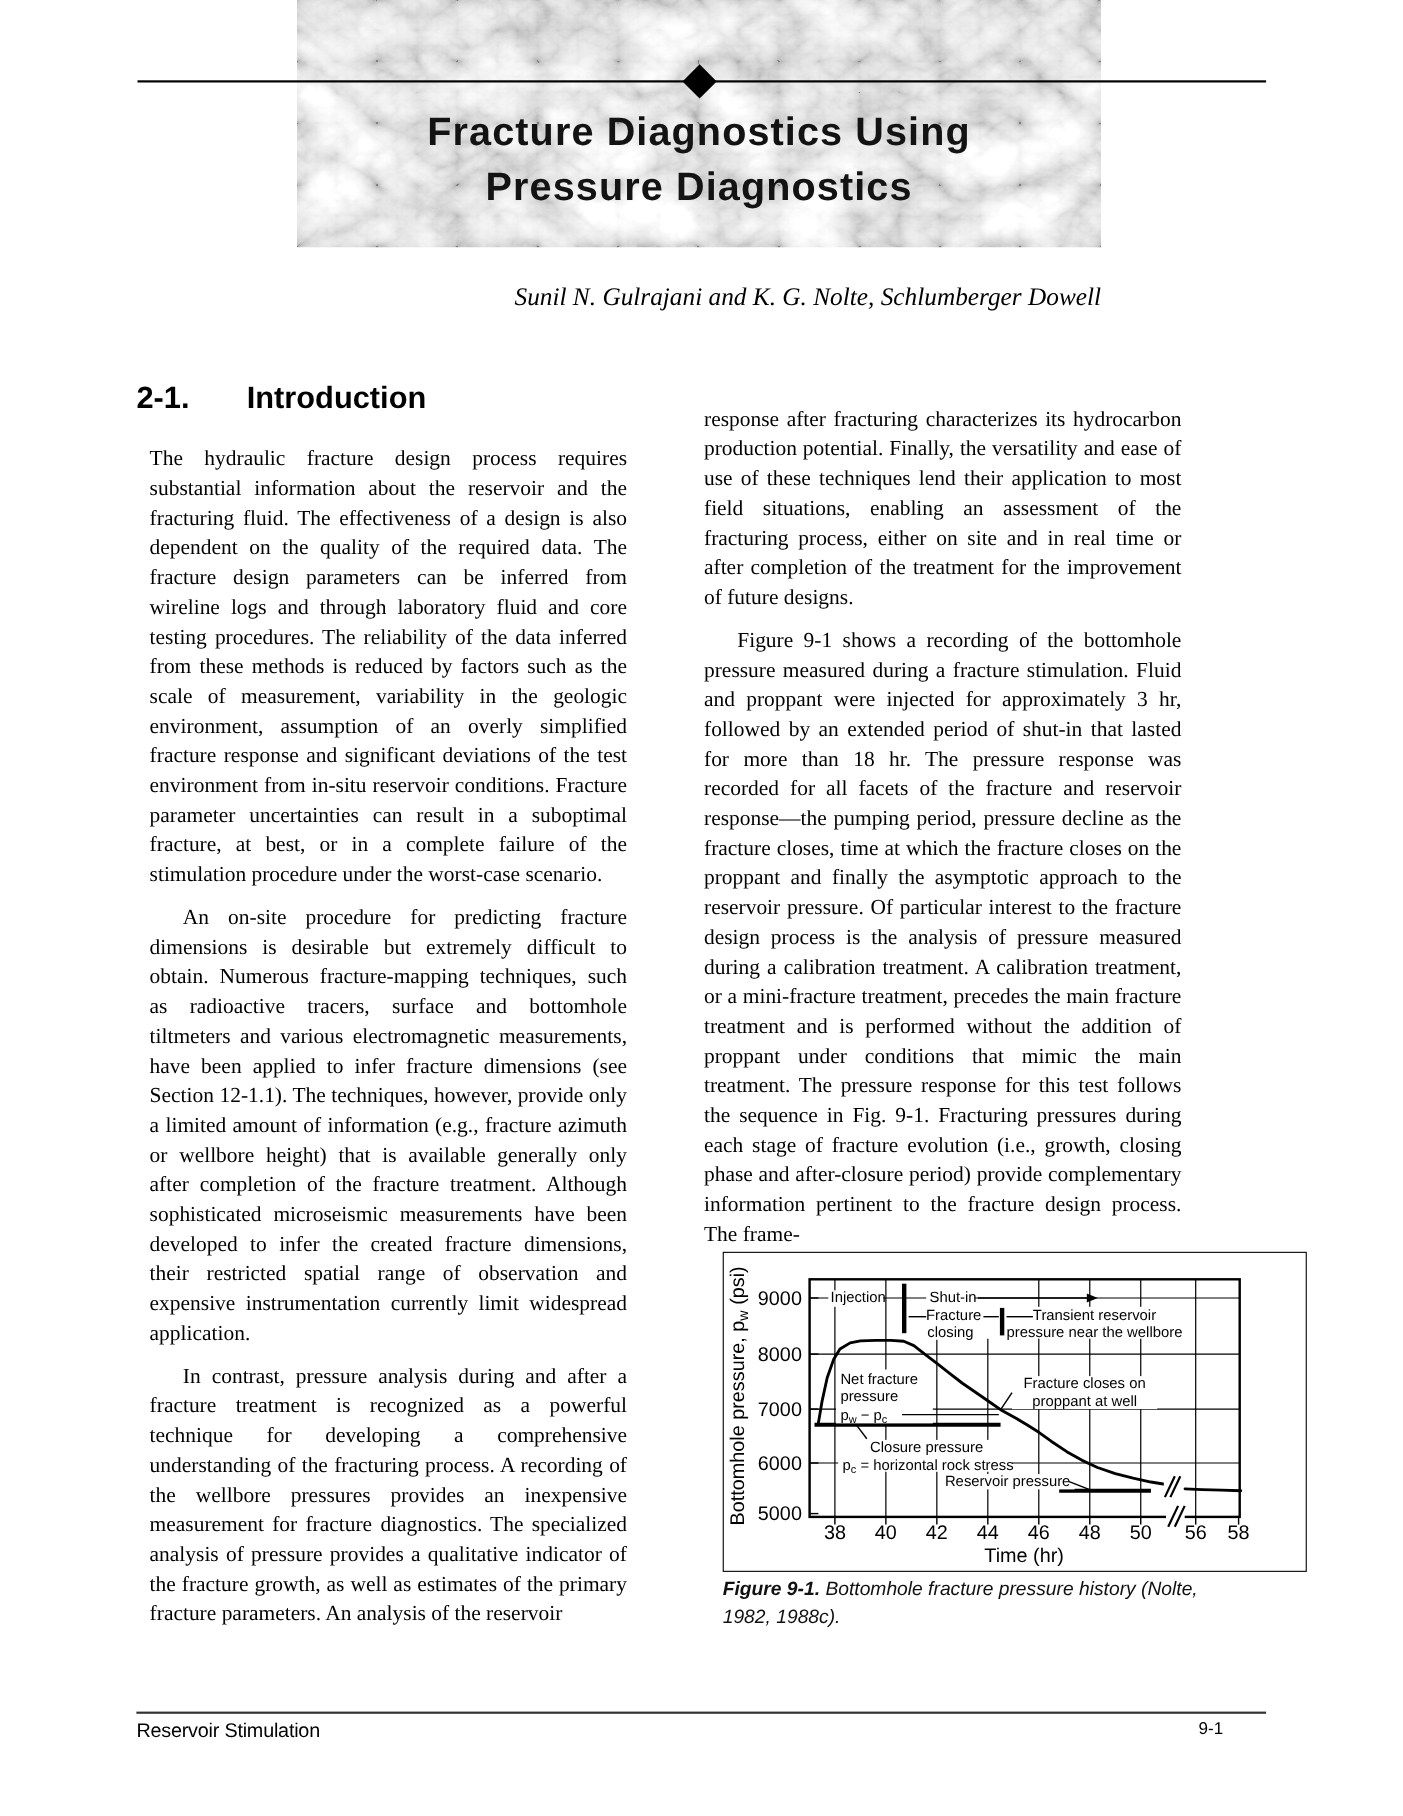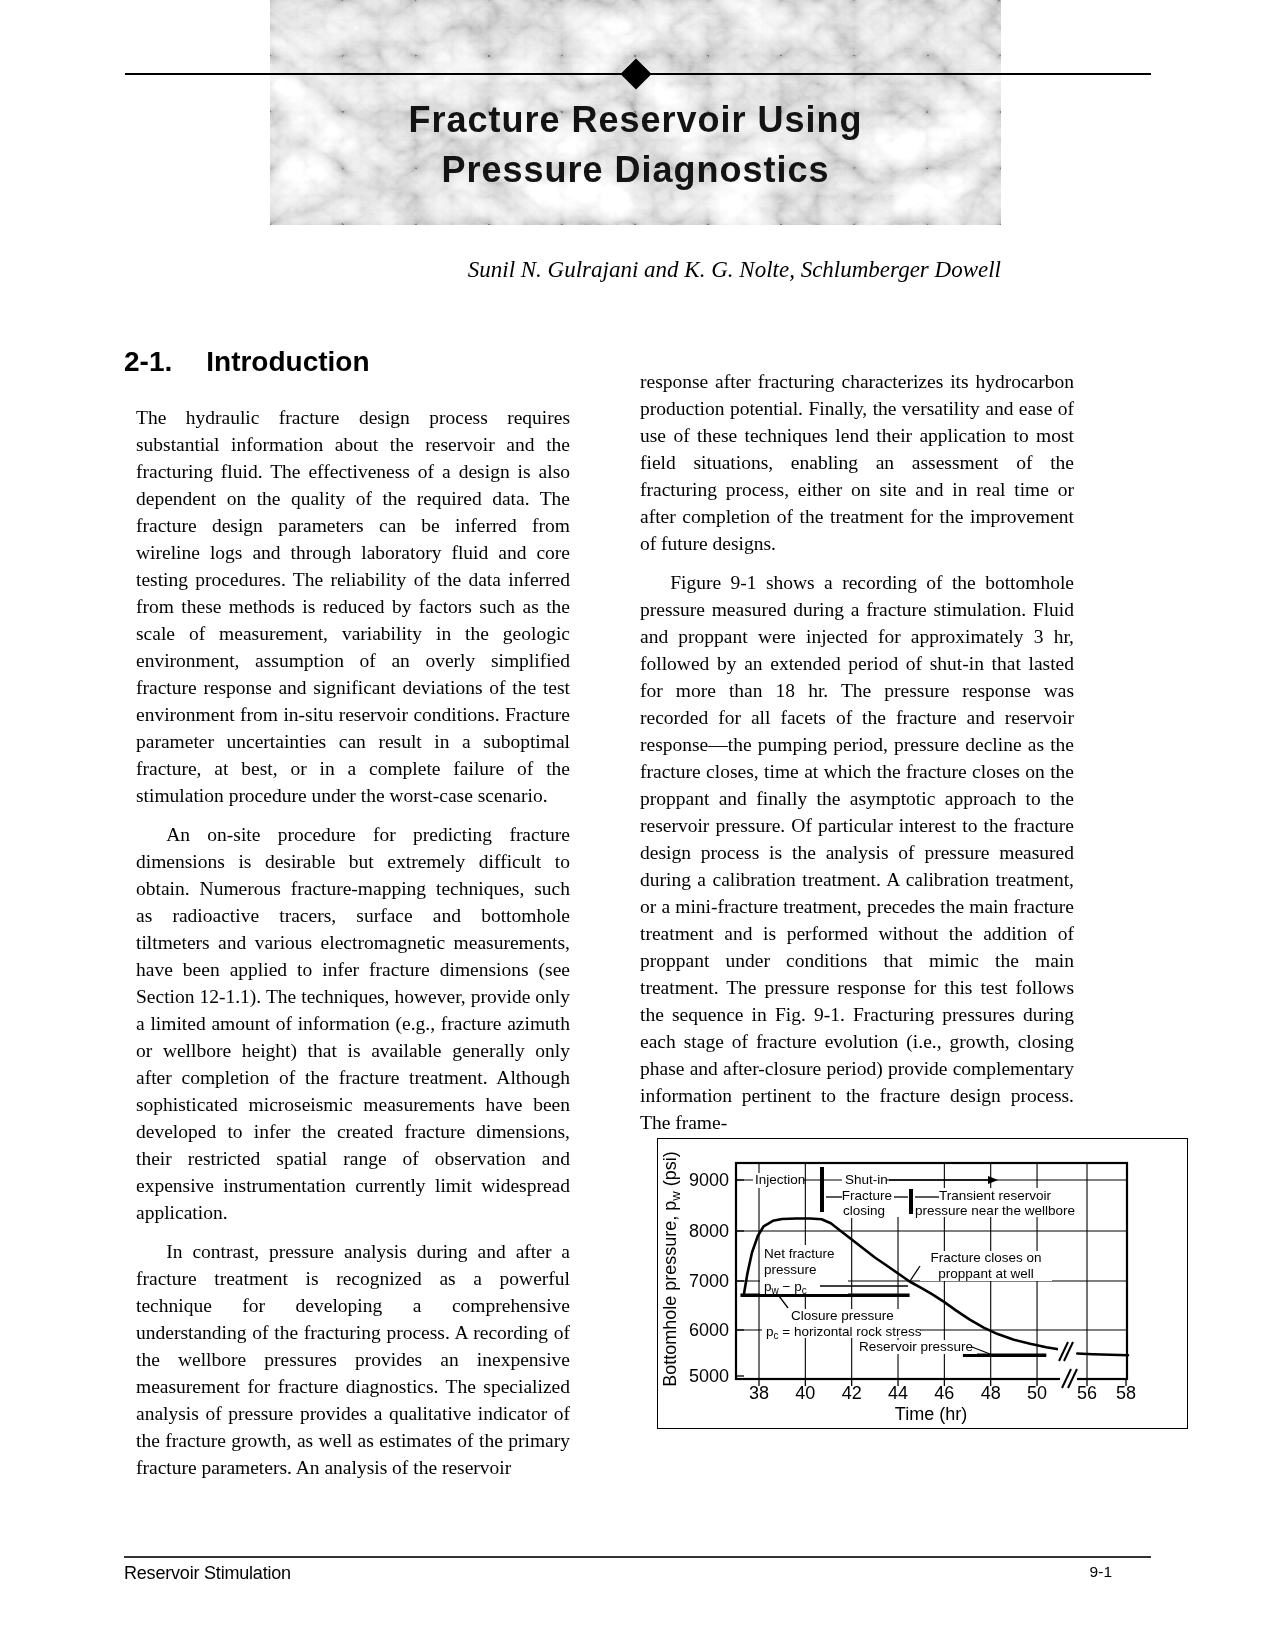--- a/index.html
+++ b/index.html
@@ -19,21 +19,21 @@
              transform:rotate(45deg); }
   .byline { position:absolute; left:270px; top:255px; width:731px; text-align:right;
             font-style:italic; font-size:23px; line-height:30px; }
 
   
   .col { position:absolute; width:458px; font-size:19.5px; line-height:27px; text-align:justify; }
   .col-left  { left:124px; top:344px; }
   .col-right { left:628px; top:356px; }
   h2.sec { font-family:"Liberation Sans", sans-serif; font-weight:bold; font-size:28px;
            line-height:36px; margin:0 0 24px 0; text-align:left; }
-  h2.sec .h2t { margin-left:34px;text-align:center; }
+  h2.sec .h2t { margin-left:52px;text-align:center; }
   .col p { margin:12px; }
   .col p.ind { text-indent:1.55em; }
 
   
   .figbox { position:absolute; left:657px; top:1138px; width:531px; height:291px;
             border:1.6px solid #000; background:#fff; }
   #fig-svg { display:block; }
   #fig-svg text { font-family:"Liberation Sans", sans-serif; fill:#000; }
   .caption { position:absolute; left:657px; top:1432px; width:440px;
              font-family:"Liberation Sans", sans-serif; font-style:italic;
@@ -65,21 +65,21 @@
             <feFuncA type="linear" slope="0" intercept="1"></feFuncA>
           </feComponentTransfer>
         </filter>
       </defs>
       <rect width="731" height="225" fill="#a8a8a8" filter="url(#marbleF)"></rect>
     </svg>
   </div>
   <div class="head-rule"></div>
   <div class="diamond"></div>
   <div class="banner-title">
-    <div>Fracture Reservoir Using</div>
+    <div>Fracture Diagnostics Using</div>
     <div>Pressure Diagnostics</div>
   </div>
   <div class="byline">Sunil N. Gulrajani and K. G. Nolte, Schlumberger Dowell</div>
 
   <div class="col col-left">
     <h2 class="sec">
       <span>2-1.</span><span class="h2t">Introduction</span>
     </h2>
     <p>The hydraulic fracture design process requires substantial information about the reservoir and the fracturing fluid. The effectiveness of a design is also dependent on the quality of the required data. The fracture design parameters can be inferred from wireline logs and through laboratory fluid and core testing procedures. The reliability of the data inferred from these methods is reduced by factors such as the scale of measurement, variability in the geologic environment, assumption of an overly simplified fracture response and significant deviations of the test environment from in-situ reservoir conditions. Fracture parameter uncertainties can result in a suboptimal fracture, at best, or in a complete failure of the stimulation procedure under the worst-case scenario.</p>
     <p class="ind">An on-site procedure for predicting fracture dimensions is desirable but extremely difficult to obtain. Numerous fracture-mapping techniques, such as radioactive tracers, surface and bottomhole tiltmeters and various electromagnetic measurements, have been applied to infer fracture dimensions (see Section 12-1.1). The techniques, however, provide only a limited amount of information (e.g., fracture azimuth or wellbore height) that is available generally only after completion of the fracture treatment. Although sophisticated microseismic measurements have been developed to infer the created fracture dimensions, their restricted spatial range of observation and expensive instrumentation currently limit widespread application.</p>
@@ -192,18 +192,21 @@
         <rect x="400" y="203" width="15" height="18" fill="#fff"></rect>
         <line x1="401" y1="222" x2="410" y2="203" stroke="#000" stroke-width="2"></line>
         <line x1="406" y1="222" x2="415" y2="203" stroke="#000" stroke-width="2"></line>
         <rect x="402" y="231" width="17" height="17" fill="#fff"></rect>
         <line x1="404" y1="249" x2="413" y2="230" stroke="#000" stroke-width="2"></line>
         <line x1="410" y1="249" x2="419" y2="230" stroke="#000" stroke-width="2"></line>
       </g>
     </svg>
   </div>
 
+  <div class="caption">
+    <span class="capb">Figure 9-1.</span><span> Bottomhole fracture pressure history (Nolte, 1982, 1988c).</span>
+  </div>
 
   <div class="foot-rule"></div>
   <div class="foot-left">Reservoir Stimulation</div>
   <div class="foot-right">9-1</div>
 
 </div>
 
 </body></html>

